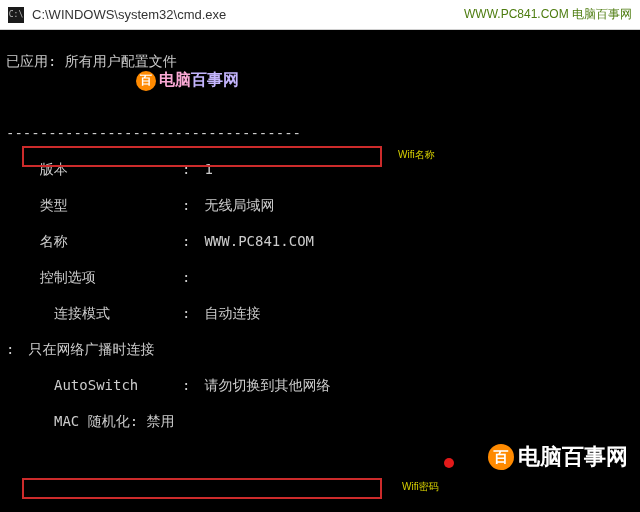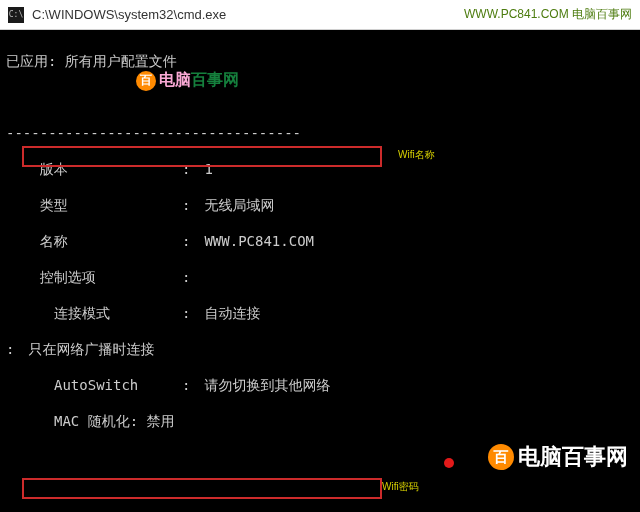--- a/index.html
+++ b/index.html
@@ -55,36 +55,36 @@
   }
   .hb1 { left: 22px; top: 146px; width: 360px; height: 21px; }
   .hb2 { left: 22px; top: 478px; width: 360px; height: 21px; }
   .annot {
     position: absolute;
     color: #d6cf00;
     font-size: 10px;
     font-family: "Microsoft YaHei","SimSun",sans-serif;
   }
   .an1 { left: 398px; top: 148px; }
-  .an2 { left: 382px; top: 480px; }
+  .an2 { left: 402px; top: 480px; }
   .siteLogo {
     position: absolute;
     left: 136px; top: 70px;
     display: flex; align-items: center;
     font-family: "Microsoft YaHei", sans-serif;
     font-weight: bold; font-size: 16px;
   }
   .siteLogo .glyph {
     width: 20px; height: 20px; border-radius: 50%;
     background: #ff8a00;
     display: inline-flex; align-items: center; justify-content: center;
     color: #fff; font-size: 12px; margin-right: 3px;
   }
   .siteLogo .t1 { color: #f9a8d4; }
-  .siteLogo .t2 { color: #15803d; }
+  .siteLogo .t2 { color: #c4b5fd; }
   .bottomLogo {
     position: absolute;
     right: 12px; top: 442px;
     display: flex; align-items: center;
     font-family: "Microsoft YaHei", sans-serif;
     font-weight: bold; font-size: 22px;
     color: #fff;
   }
   .bottomLogo .glyph {
     width: 26px; height: 26px; border-radius: 50%;

